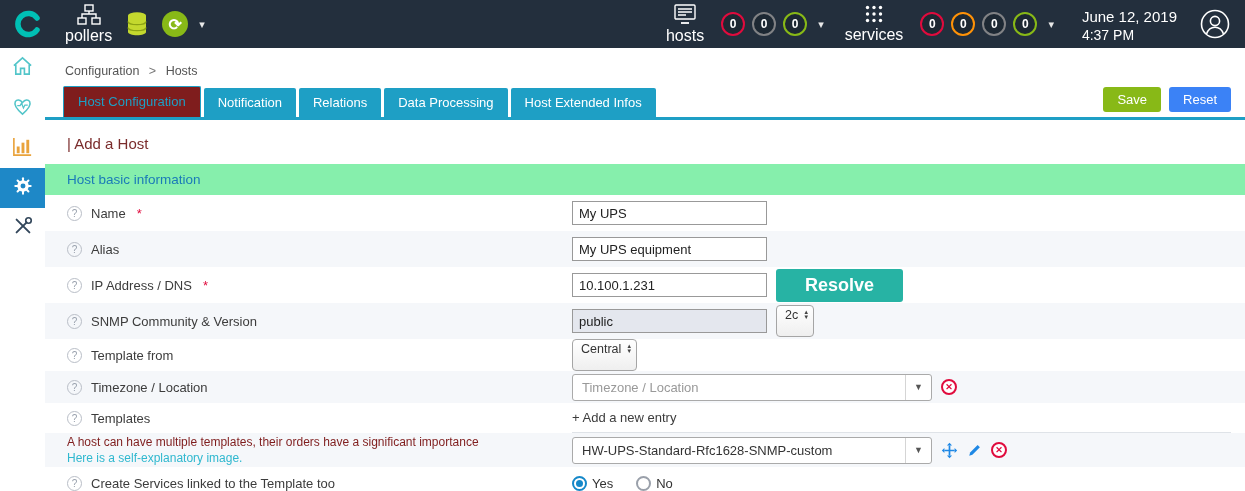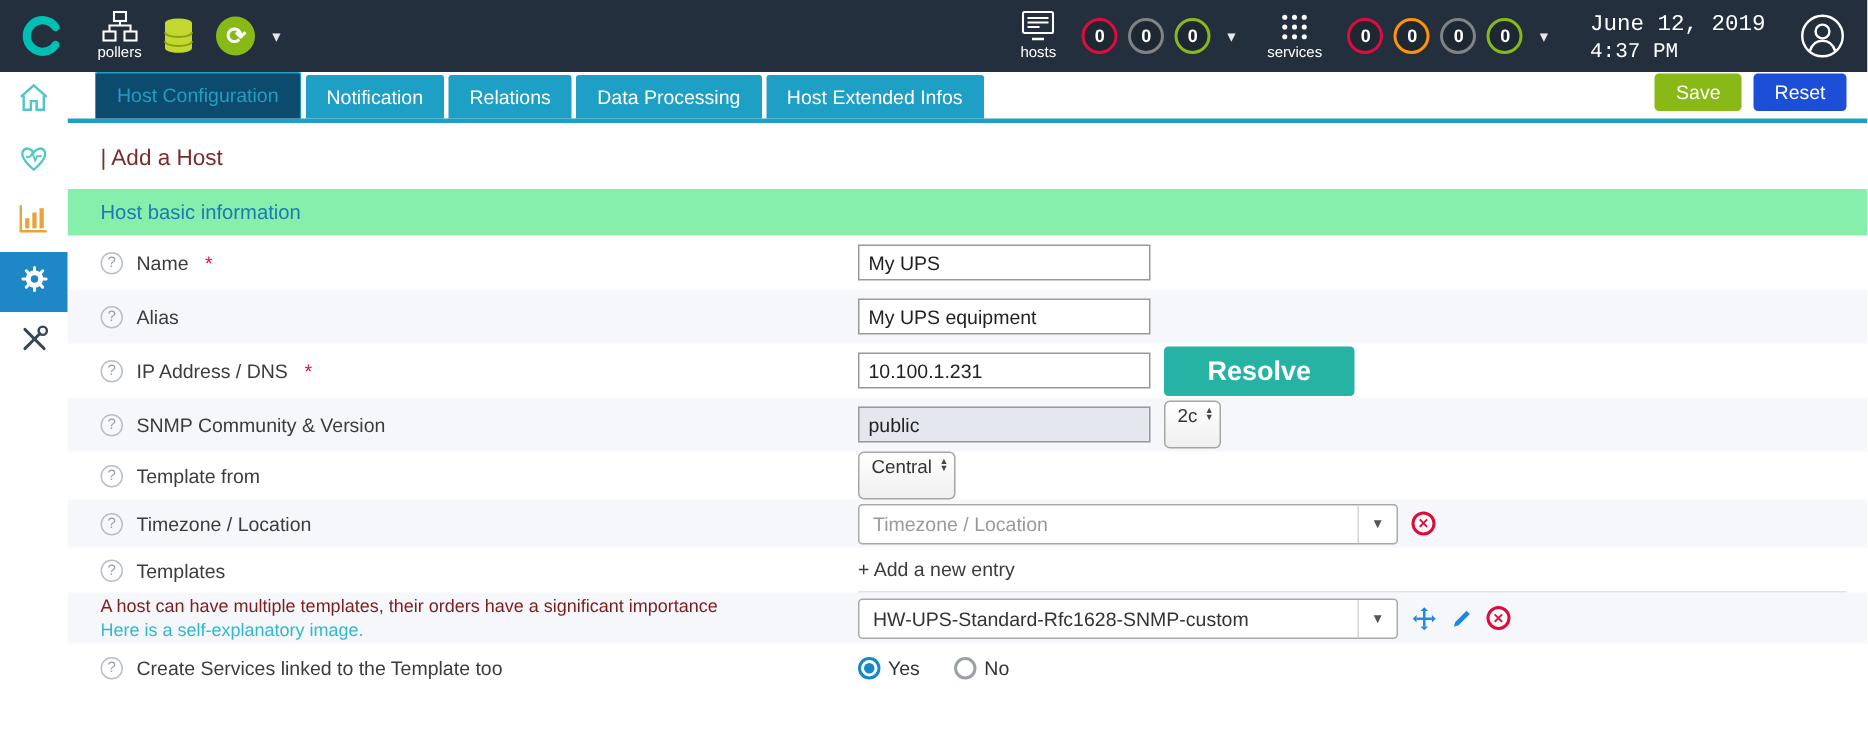--- a/index.html
+++ b/index.html
@@ -9,58 +9,58 @@
     font-family:"Liberation Sans", sans-serif;
     background:#ffffff; color:#333;
   }
   
   .topbar {
     height:48px; background:#232f3d; display:flex; align-items:center;
     color:#fff; padding-right:14px;
   }
   .logo-box { width:58px; height:48px; display:flex; align-items:center; justify-content:center; }
   .hdr-block { display:flex; flex-direction:column; align-items:center; justify-content:center; margin:0 7px; font-size:10px; gap:2px; }
-  .hdr-label { color:#fff; font-size:10px; }
+  .hdr-label { color:#fff; font-size:16px; }
   .hdr-icon { display:flex; align-items:center; justify-content:center; }
   .sync-ok { width:26px; height:26px; border-radius:50%; background:#88b917; color:#fff;
     display:flex; align-items:center; justify-content:center; font-size:16px; font-weight:bold; }
   .chev { color:#e8e8e8; font-size:11px; margin:0 4px; cursor:pointer; }
   .spacer { flex:1; }
   .status-group { display:flex; align-items:center; gap:7px; margin:0 10px; }
   .badge { width:24px; height:24px; border-radius:50%; border:2px solid #888;
     display:flex; align-items:center; justify-content:center;
     font-size:12px; font-weight:bold; color:#fff; background:#1d2833; cursor:pointer; }
   .badge.b-red    { border-color:#e00b3d; }
   .badge.b-orange { border-color:#ff9207; }
   .badge.b-gray   { border-color:#818285; }
   .badge.b-green  { border-color:#88b917; }
-  .datetime { margin:4px 18px 0 14px; line-height:1.25;font-family:Liberation Mono, monospace; }
+  .datetime { margin:4px 18px 0 14px; line-height:1.25; }
   .datetime .d1 { font-size:15px; }
   .datetime .d2 { font-size:14px; }
   .user-box { margin-left:4px; cursor:pointer; display:flex; align-items:center; }
 
   
   .sidebar { position:absolute; left:0; top:48px; width:45px; bottom:0; background:#ffffff; }
   .side-item { width:45px; height:40px; display:flex; align-items:center; justify-content:center; cursor:pointer; }
   .side-item.active { background:#1e88c7; }
 
   
   .main { margin-left:45px; }
   .breadcrumb { padding:16px 0 8px 20px; font-size:12.5px; color:#555; }
   .breadcrumb .bc-item { cursor:pointer; }
   .breadcrumb .bc-sep { margin:0 6px; color:#777; }
 
   .tabbar { display:flex; align-items:flex-end; padding:0 14px 0 18px; border-bottom:3px solid #1e9fc5; }
   .tab { background:#1e9fc5; color:#fff; font-size:13px; padding:7px 14px; margin-right:3px;
     border-radius:2px 2px 0 0; cursor:pointer; white-space:nowrap; }
-  .tab.active { background:#0c4a6e; color:#1e9fc5; border:1px solid #1e9fc5; border-bottom:none; padding:7px 14px 8px; }
+  .tab.active { background:#7f1d1d; color:#1e9fc5; border:1px solid #1e9fc5; border-bottom:none; padding:7px 14px 8px; }
   .tab-actions { margin-left:auto; display:flex; gap:8px; padding-bottom:5px; }
   .btn { border:none; border-radius:3px; color:#fff; font-size:13px; padding:5px 14px; cursor:pointer; font-family:inherit; }
   .btn-save { background:#88b917; }
-  .btn-reset { background:#1d4ed8; }
+  .btn-reset { background:#3b82f6; }
 
   .page-title { color:#7a2b2b; font-size:15px; padding:15px 0 12px 22px; }
 
   .section-bar { background:#86efac; padding:8px 14px 8px 22px; font-size:13.5px; color:#1a7ab8; }
 
   
   .frow { display:flex; align-items:center; min-height:36px; padding:0 14px 0 22px; font-size:13px; }
   .frow.alt { background:#f5f7fa; }
   .flabel { flex:0 0 505px; display:flex; align-items:center; gap:9px; color:#3c3c3c; }
   .ffield { flex:1; display:flex; align-items:center; gap:9px; }
@@ -244,20 +244,25 @@
         <path d="M5 19 L16 8"></path>
         <path d="M5 5 L19 19"></path>
         <circle cx="18" cy="6" r="3" stroke-width="1.8"></circle>
       </svg>
     </span>
   </div>
 </div>
 
 <div class="main">
 
+  <div class="breadcrumb">
+    <span class="bc-item">Configuration</span>
+    <span class="bc-sep">&gt;</span>
+    <span class="bc-item">Hosts</span>
+  </div>
 
   <div class="tabbar">
     <div class="tab active">Host Configuration</div>
     <div class="tab">Notification</div>
     <div class="tab">Relations</div>
     <div class="tab">Data Processing</div>
     <div class="tab">Host Extended Infos</div>
     <div class="tab-actions">
       <button class="btn btn-save">Save</button>
       <button class="btn btn-reset">Reset</button>

